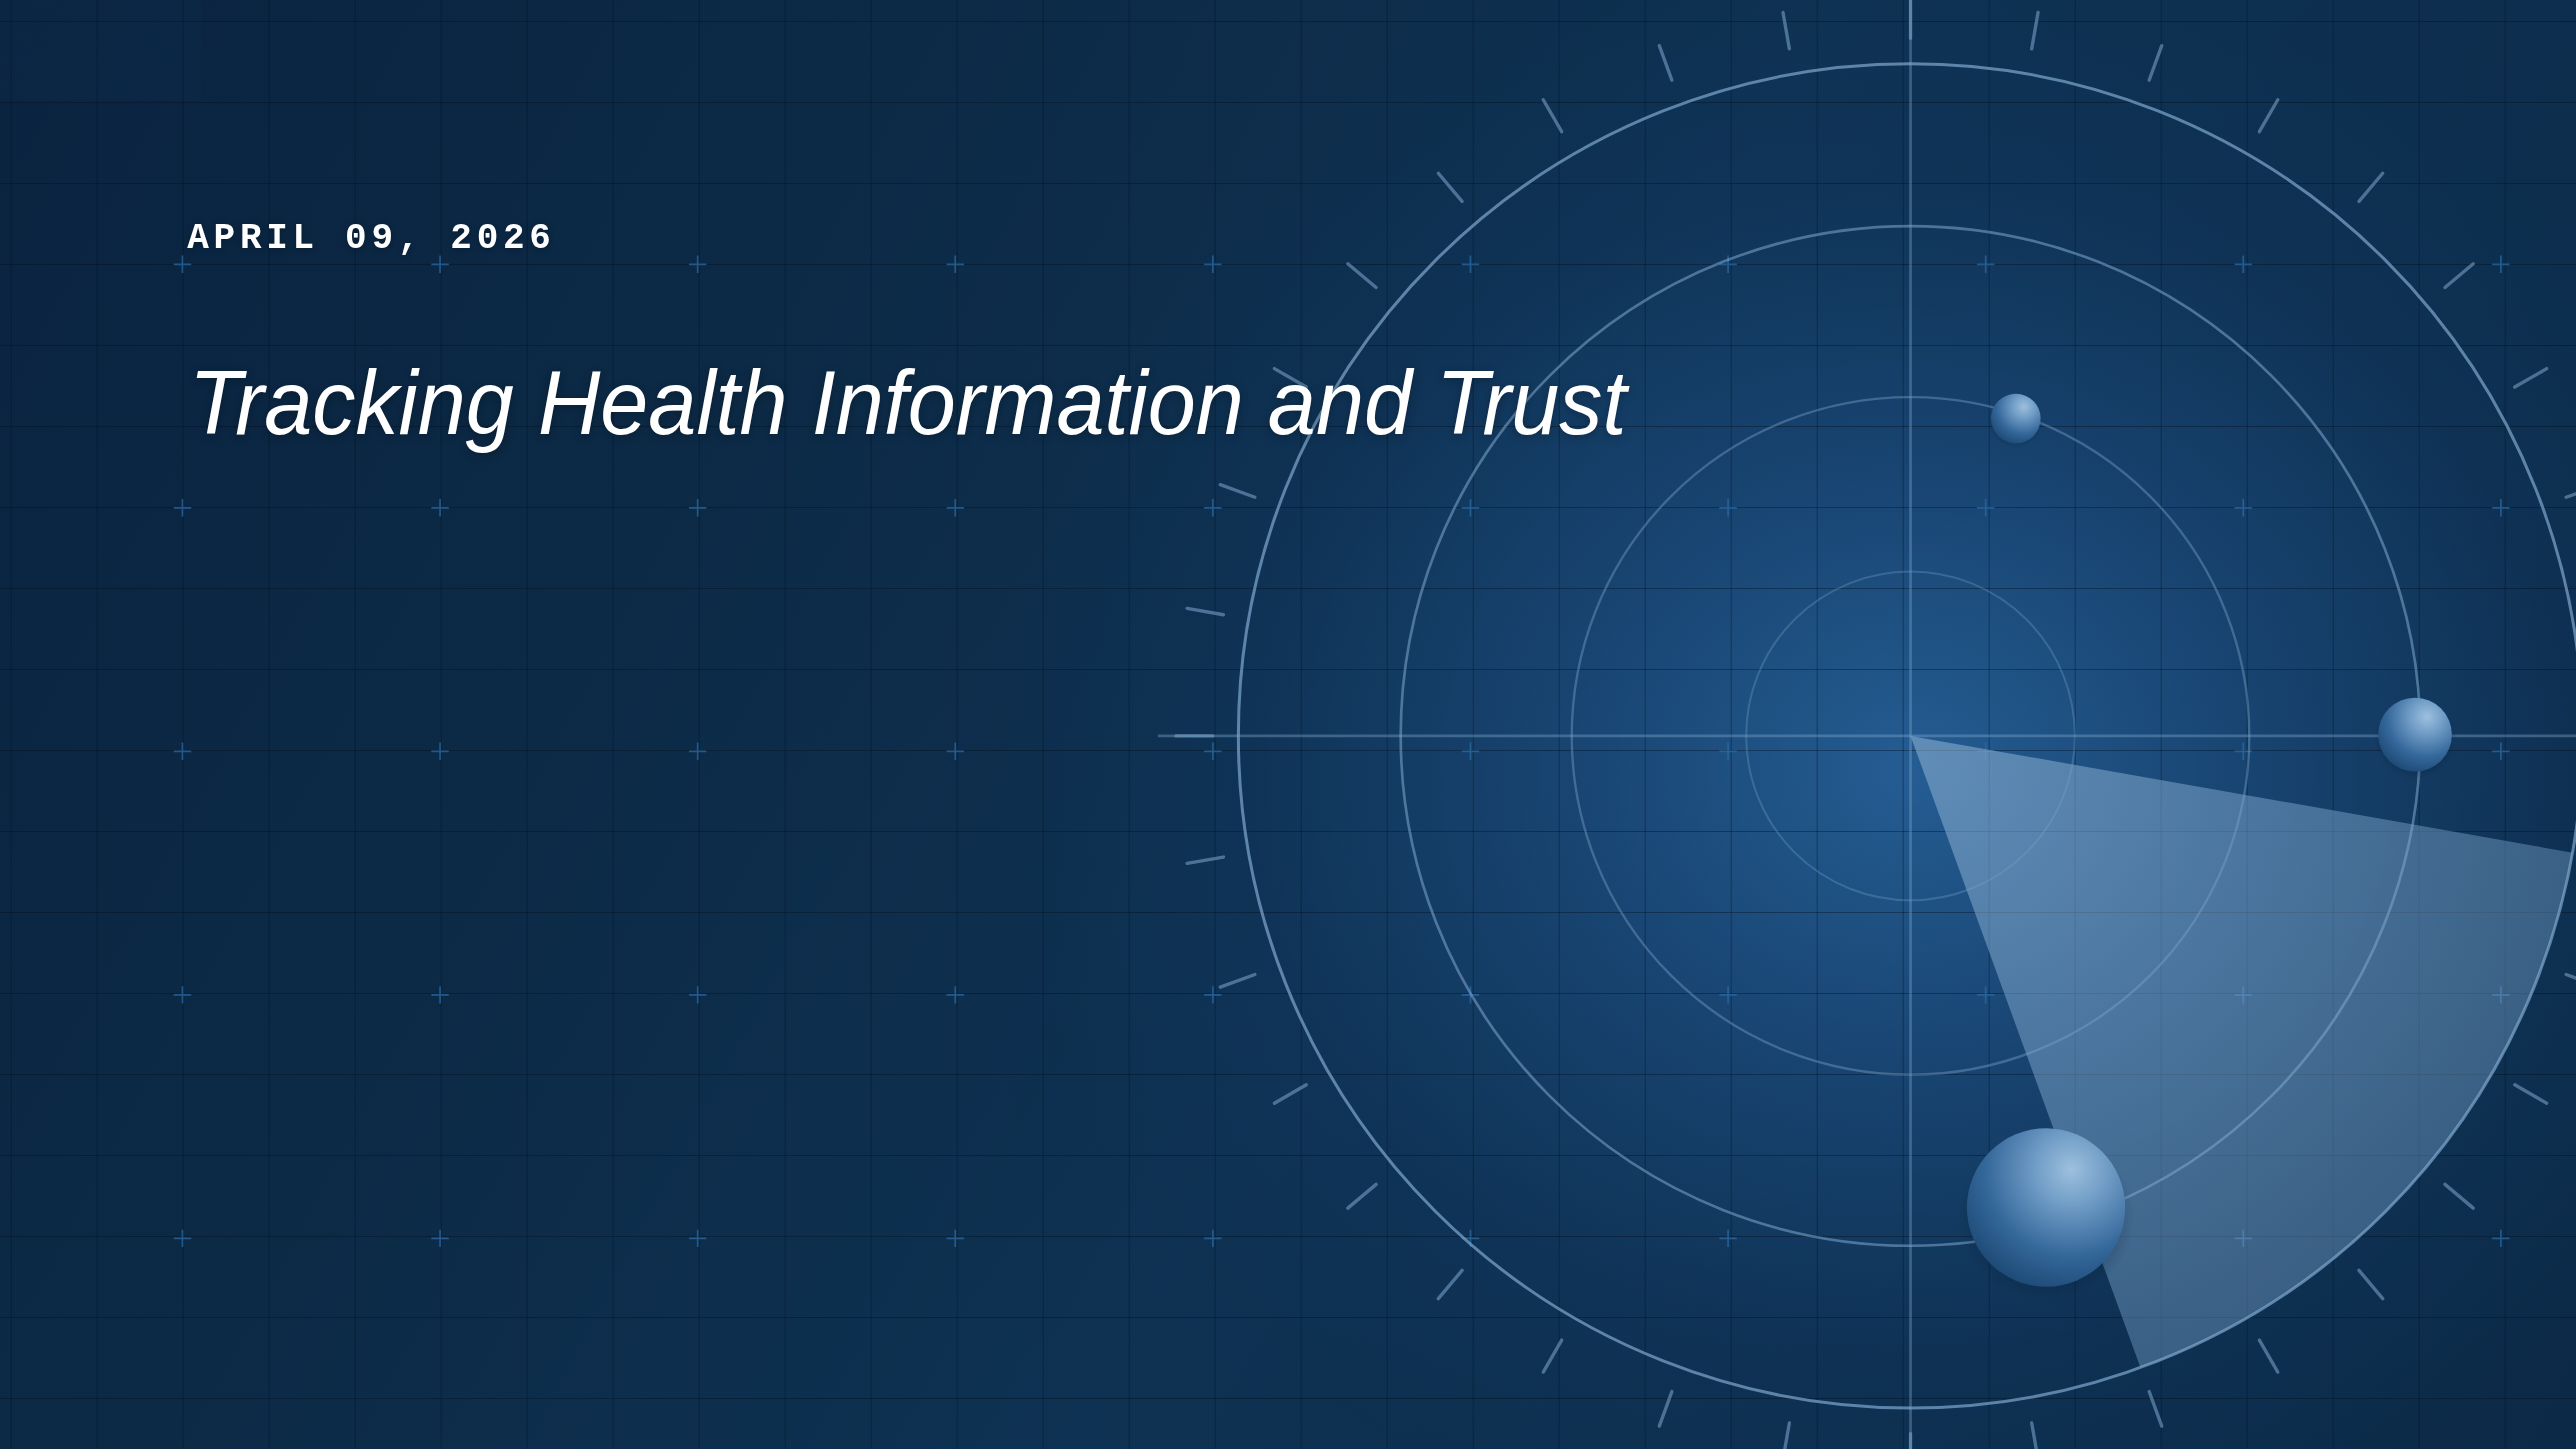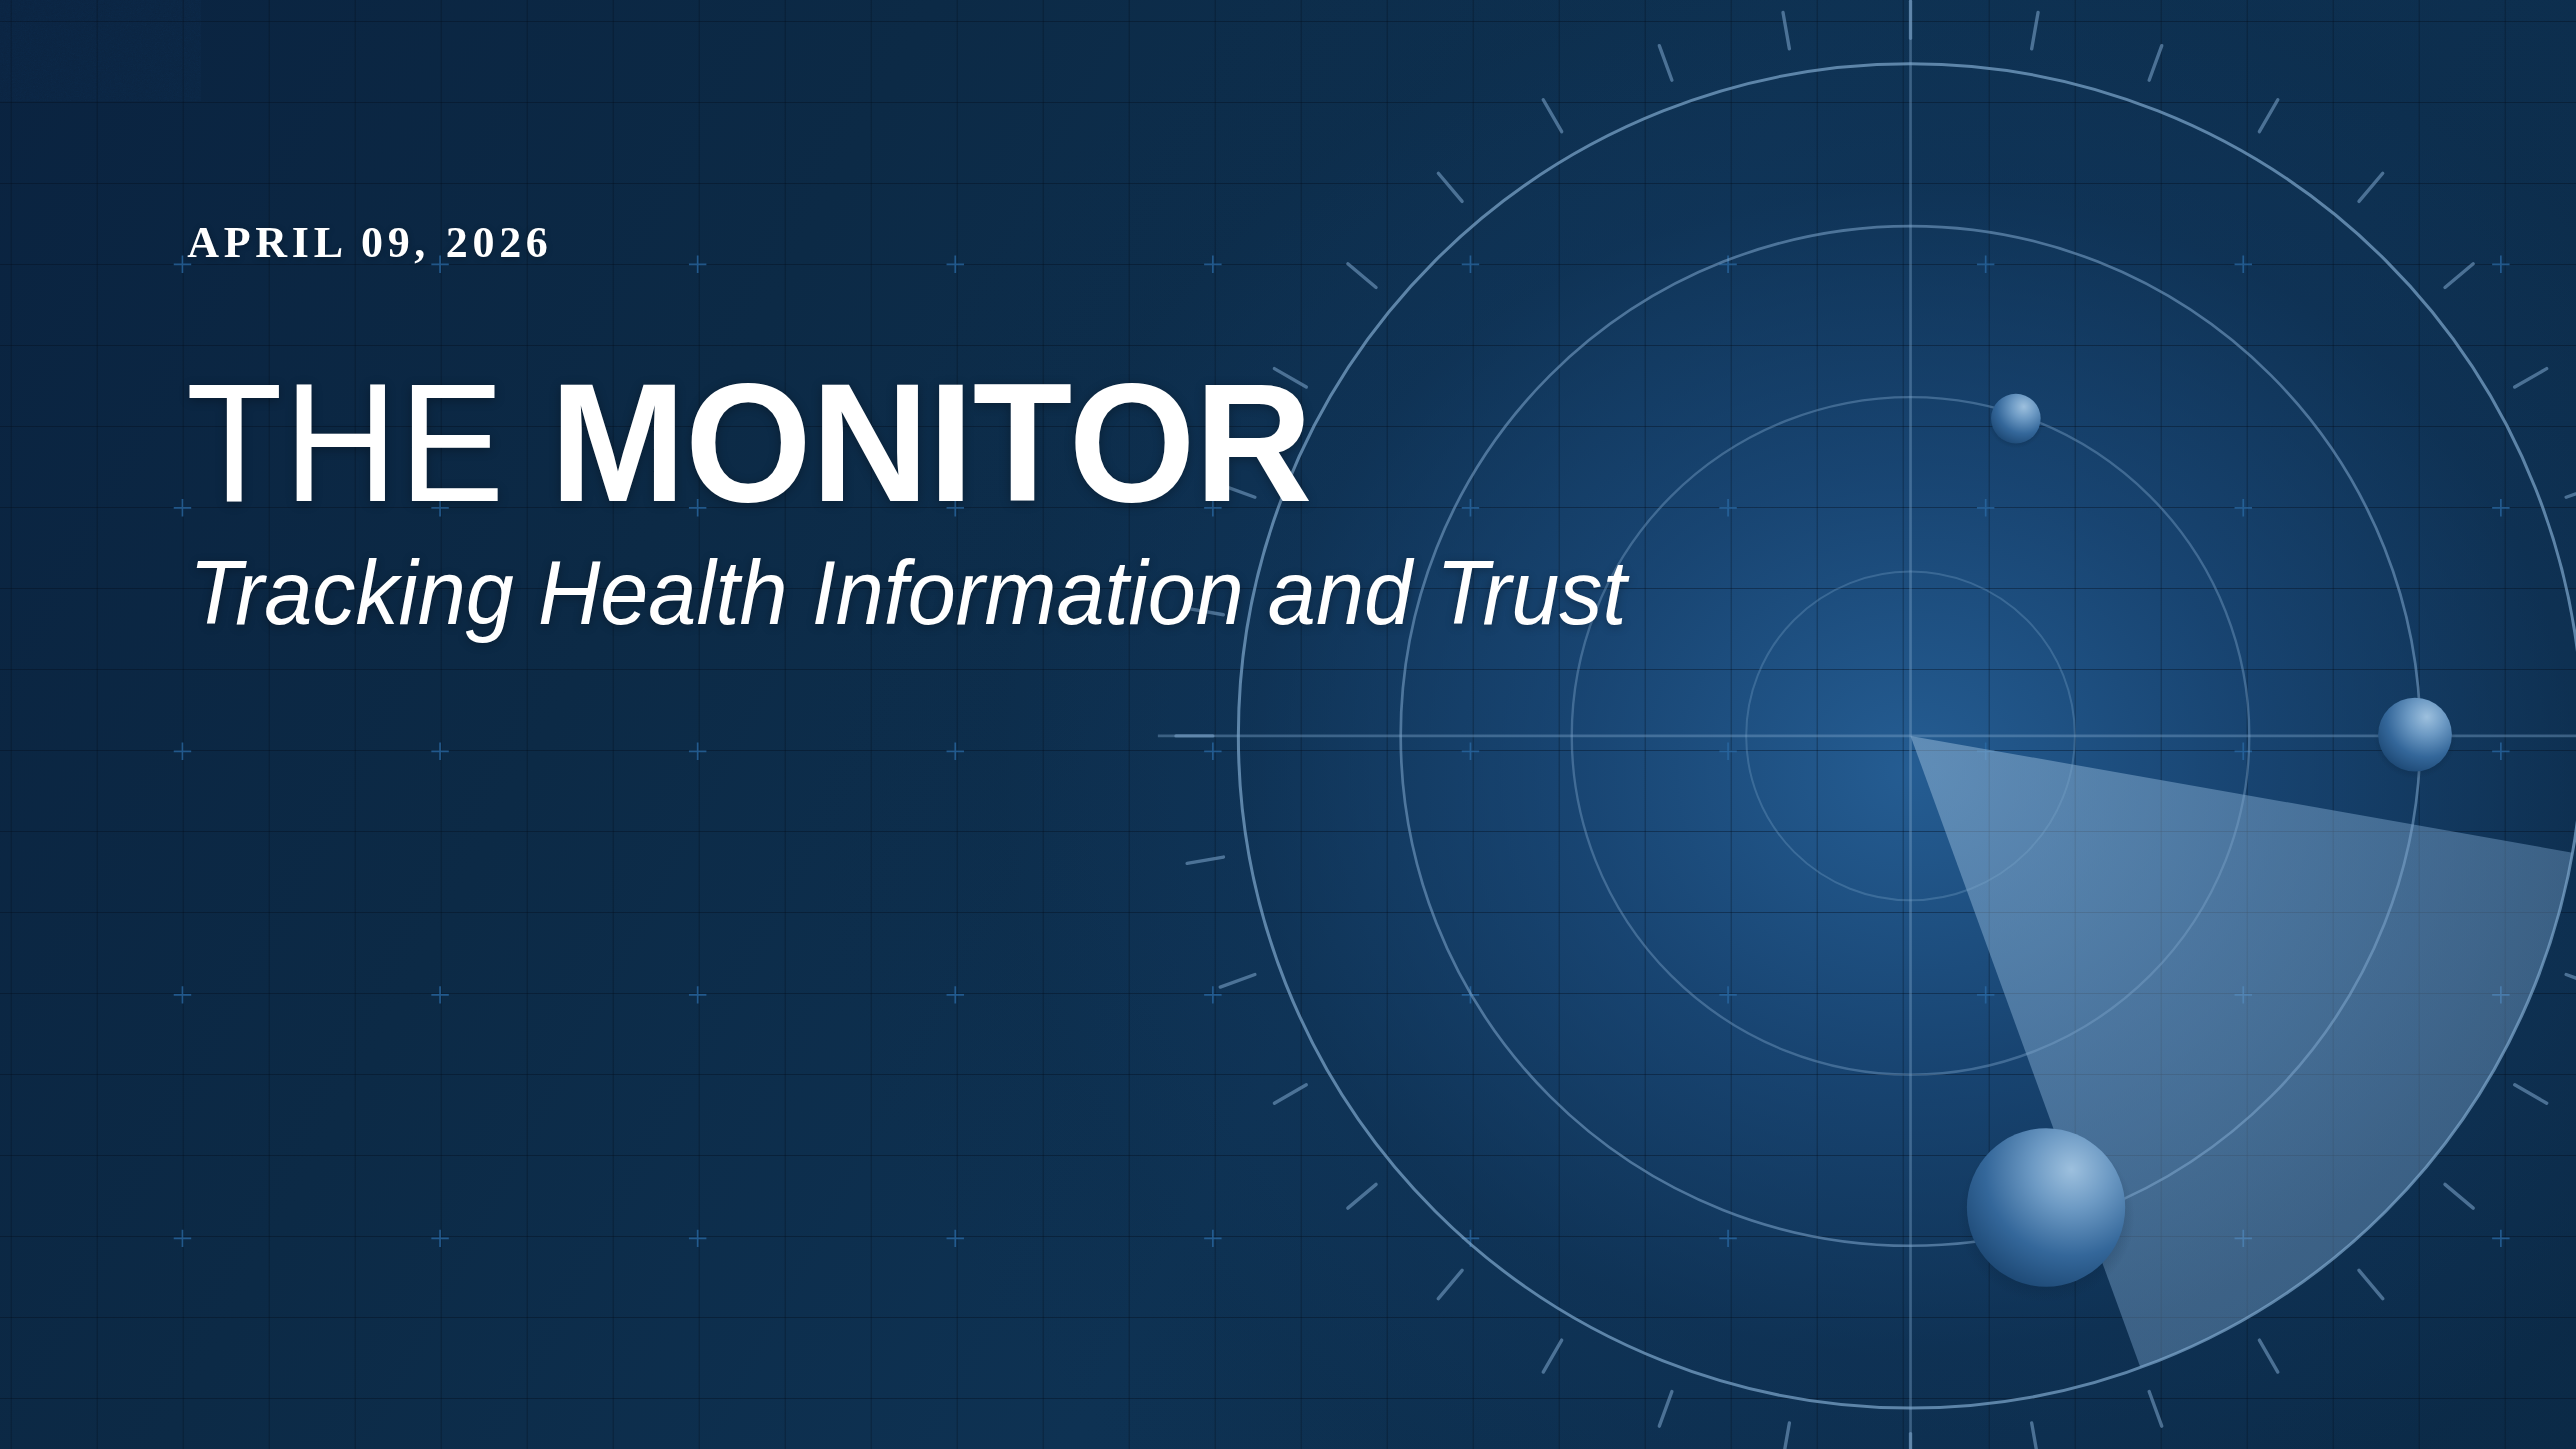--- a/index.html
+++ b/index.html
@@ -65,23 +65,23 @@
 
   
   #text-block {
     position: absolute;
     left: 186px;
     top: 221px;
     width: 1610px;
   }
   #eyebrow {
     color: #ffffff;
-    font-family: Liberation Serif, serif;
+    font-family: Liberation Mono, monospace;
     font-weight: 700;
-    font-size: 44px;
+    font-size: 36px;
     letter-spacing: 4.7px;
     line-height: 1;
     margin: 0 0 101px 1.3px;
     white-space: nowrap;
     text-shadow: 0 1.3px 6.7px rgba(0,0,0,0.28);
   }
   #wordmark {
     margin: 0;
     line-height: 0.92;
     white-space: nowrap;
@@ -274,21 +274,18 @@
     <filter id="grainFilter">
       <feTurbulence type="fractalNoise" baseFrequency="0.82" numOctaves="3" stitchTiles="stitch"></feTurbulence>
       <feColorMatrix type="saturate" values="0"></feColorMatrix>
     </filter>
     <rect width="100%" height="100%" filter="url(#grainFilter)"></rect>
   </svg>
 
   <div id="text-block">
     <div id="eyebrow">APRIL 09, 2026</div>
 
-    <div id="wordmark">
-      <span class="light">THE</span><span class="bold">MONITOR</span>
-    </div>
 
     <div id="tagline">Tracking Health Information and Trust</div>
   </div>
 
 </div>
 
 
 </body></html>

